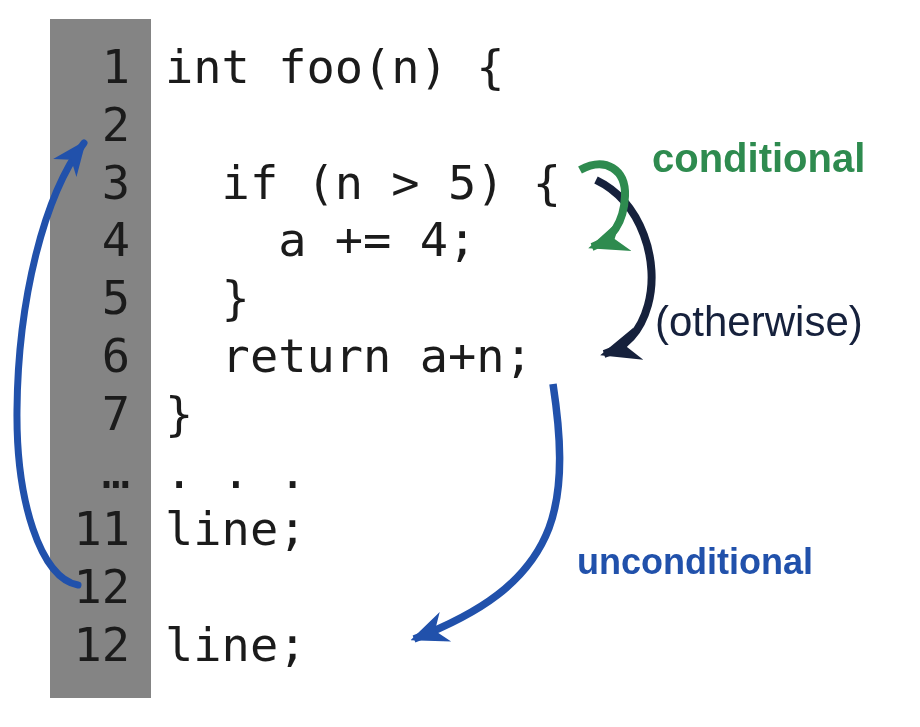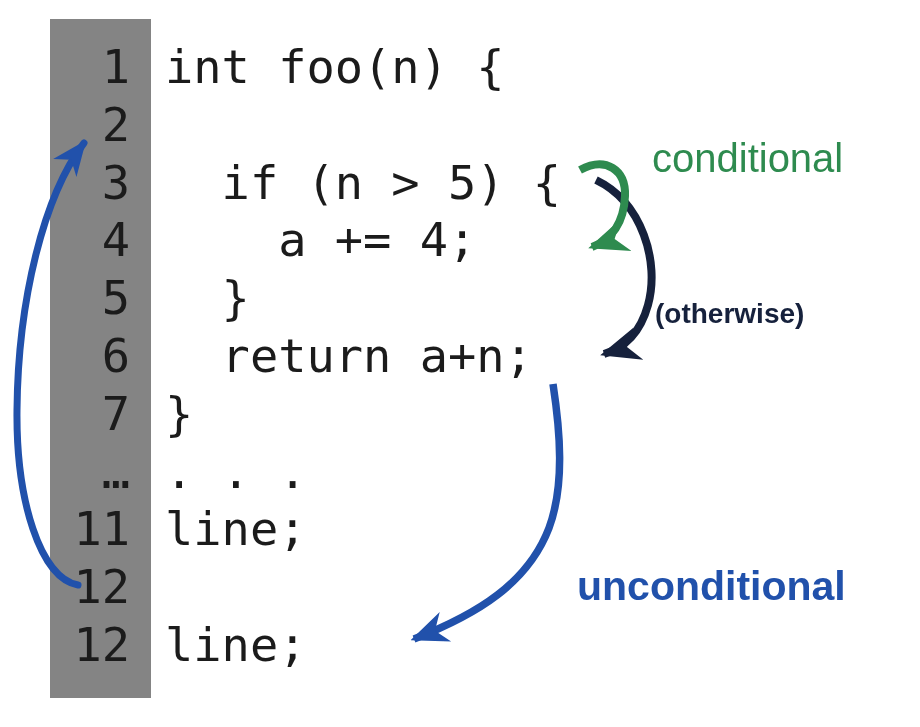--- a/index.html
+++ b/index.html
@@ -30,27 +30,27 @@
   }
   .num{
     width:130px;text-align:right;white-space:pre;flex:0 0 auto;
   }
   .txt{
     margin-left:35px;white-space:pre;flex:0 0 auto;
   }
   .txt.spread{letter-spacing:28.5px;}
   .label{position:absolute;white-space:nowrap;}
   .label-conditional{
-    left:652px;top:136px;font-size:40px;font-weight:normal;color:var(--green);
+    left:652px;top:136px;font-size:40px;font-weight:bold;color:var(--green);
   }
   .label-otherwise{
-    left:655px;top:298px;font-size:28px;font-weight:bold;color:var(--navy);
+    left:655px;top:298px;font-size:42px;font-weight:normal;color:var(--navy);
   }
   .label-unconditional{
-    left:577px;top:563px;font-size:41px;font-weight:bold;color:var(--blue);text-align:center;
+    left:577px;top:541px;font-size:36px;font-weight:bold;color:var(--blue);text-align:center;
   }
   svg.arrows{position:absolute;inset:0;pointer-events:none;}
 </style>
 </head>
 <body>
 
 <div class="canvas">
 
   <div class="gutter-bg"></div>
 

